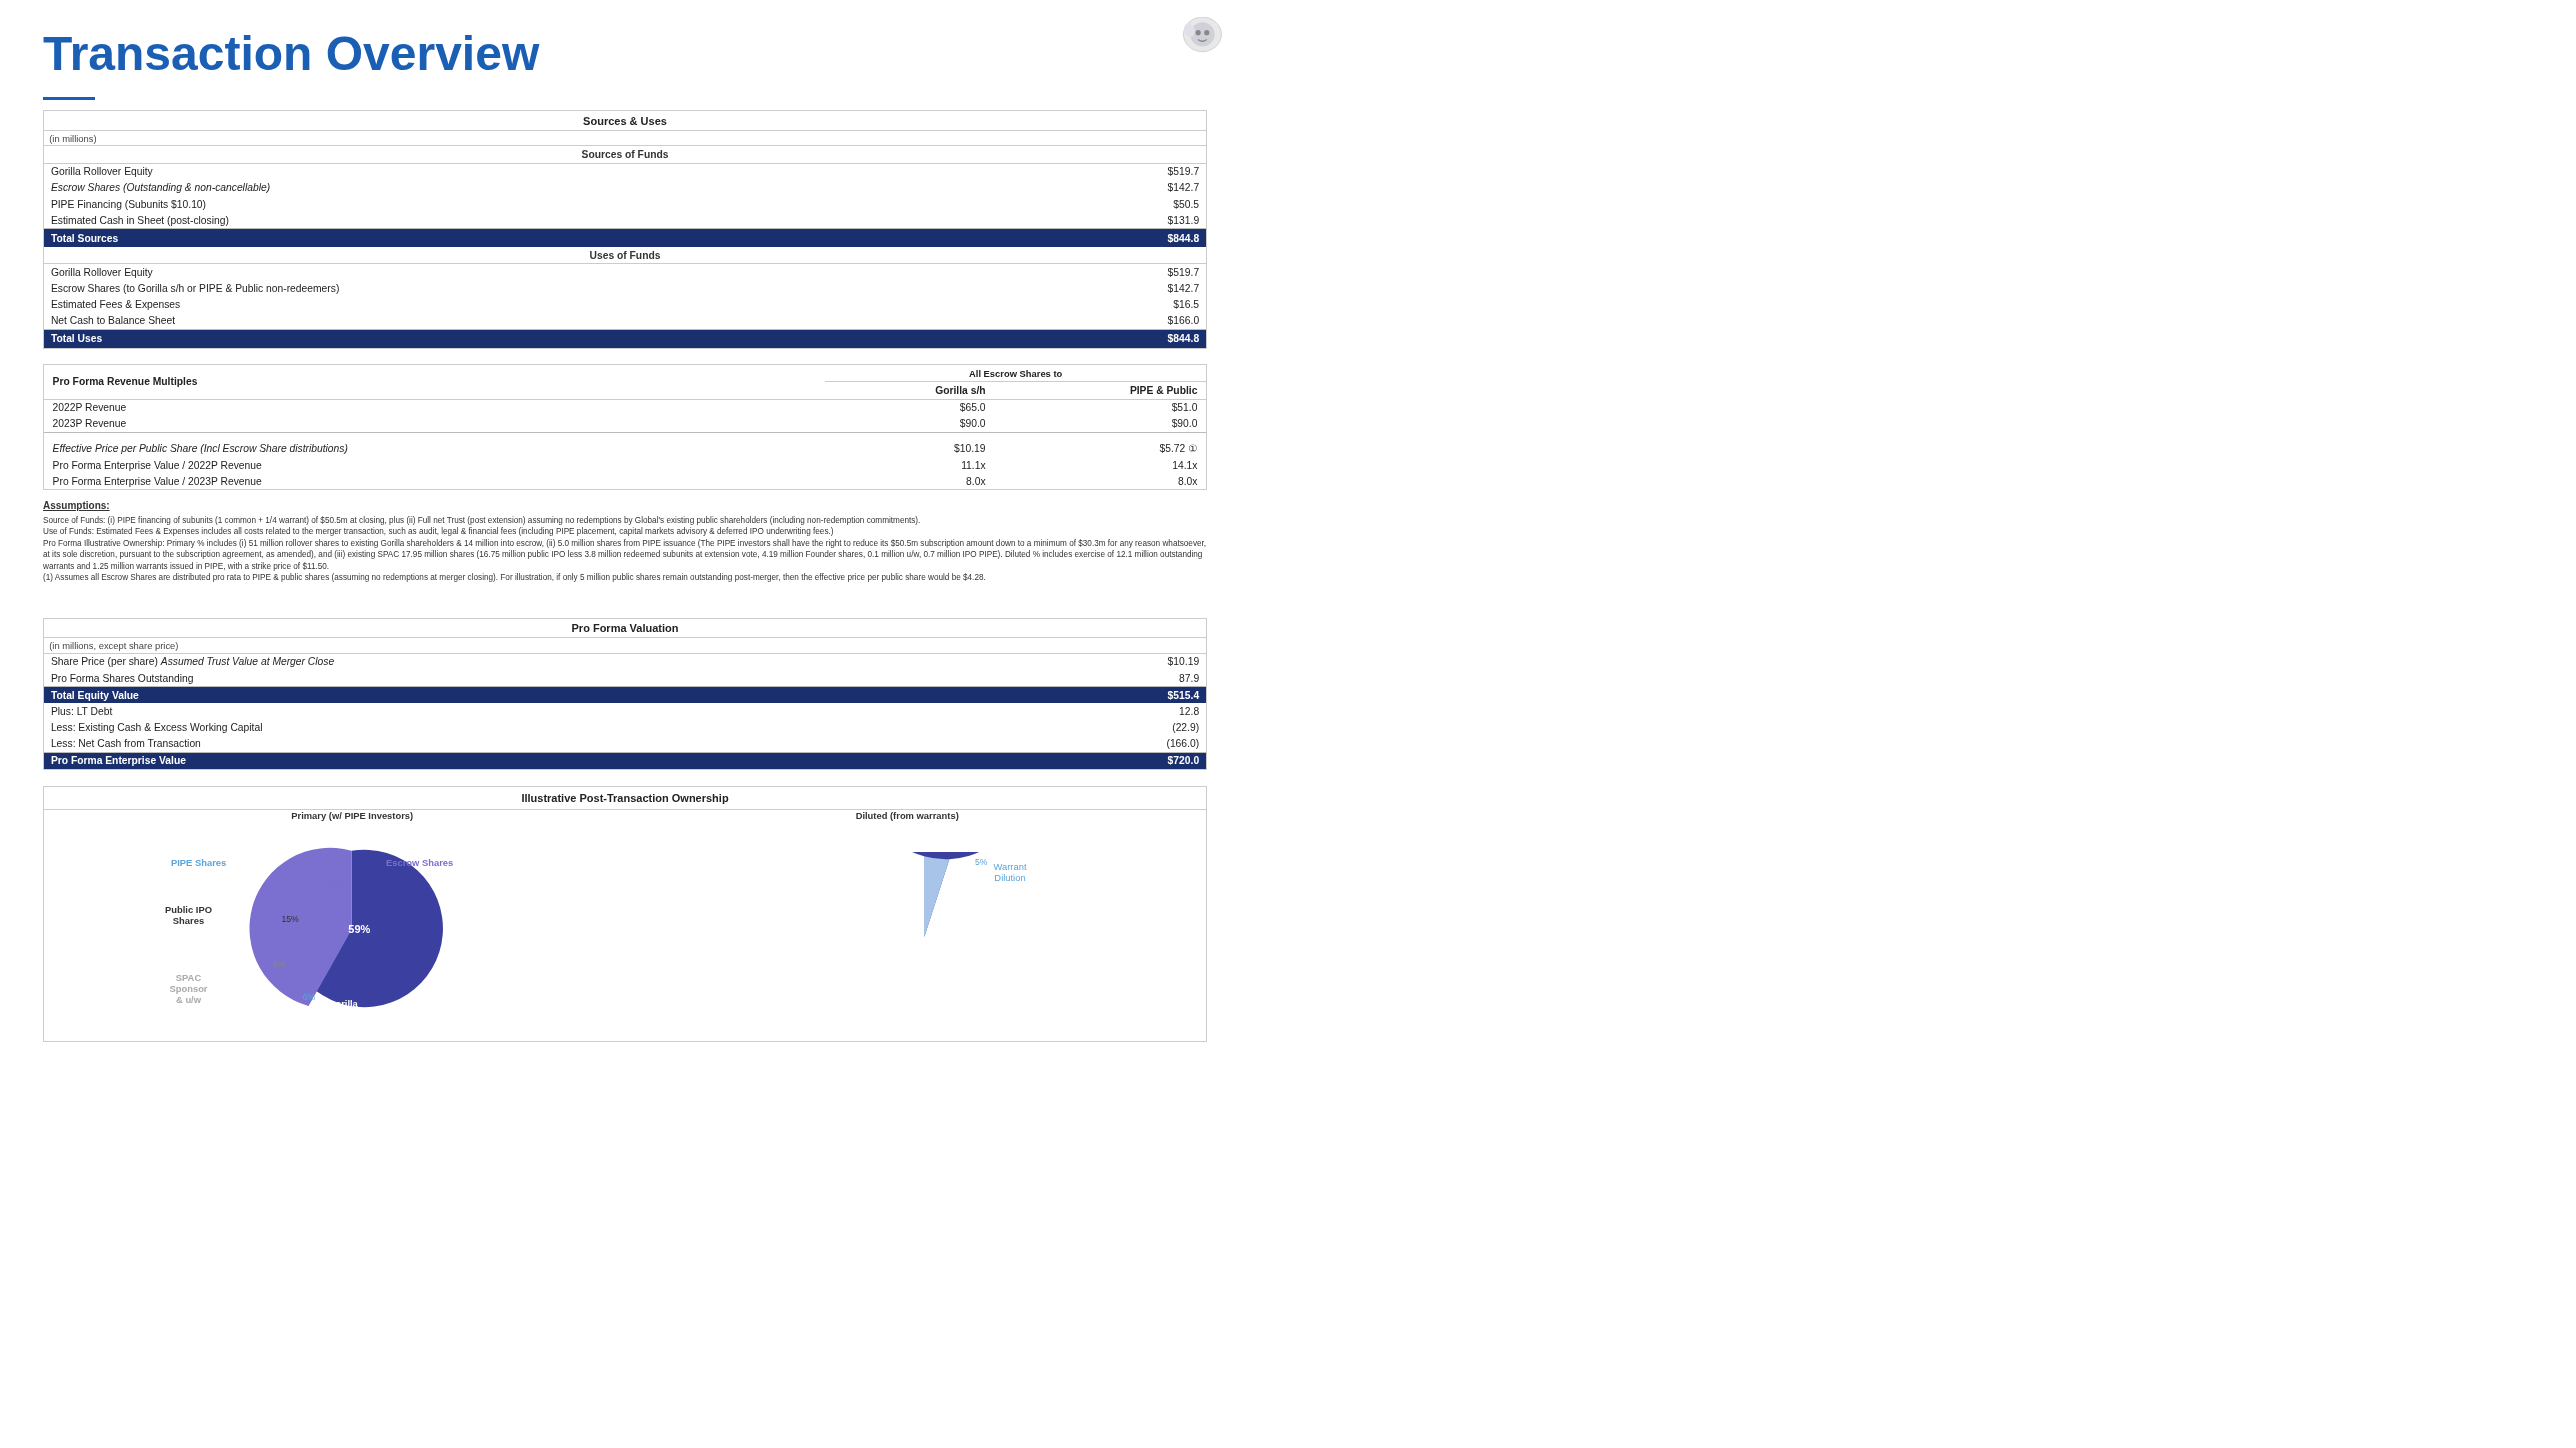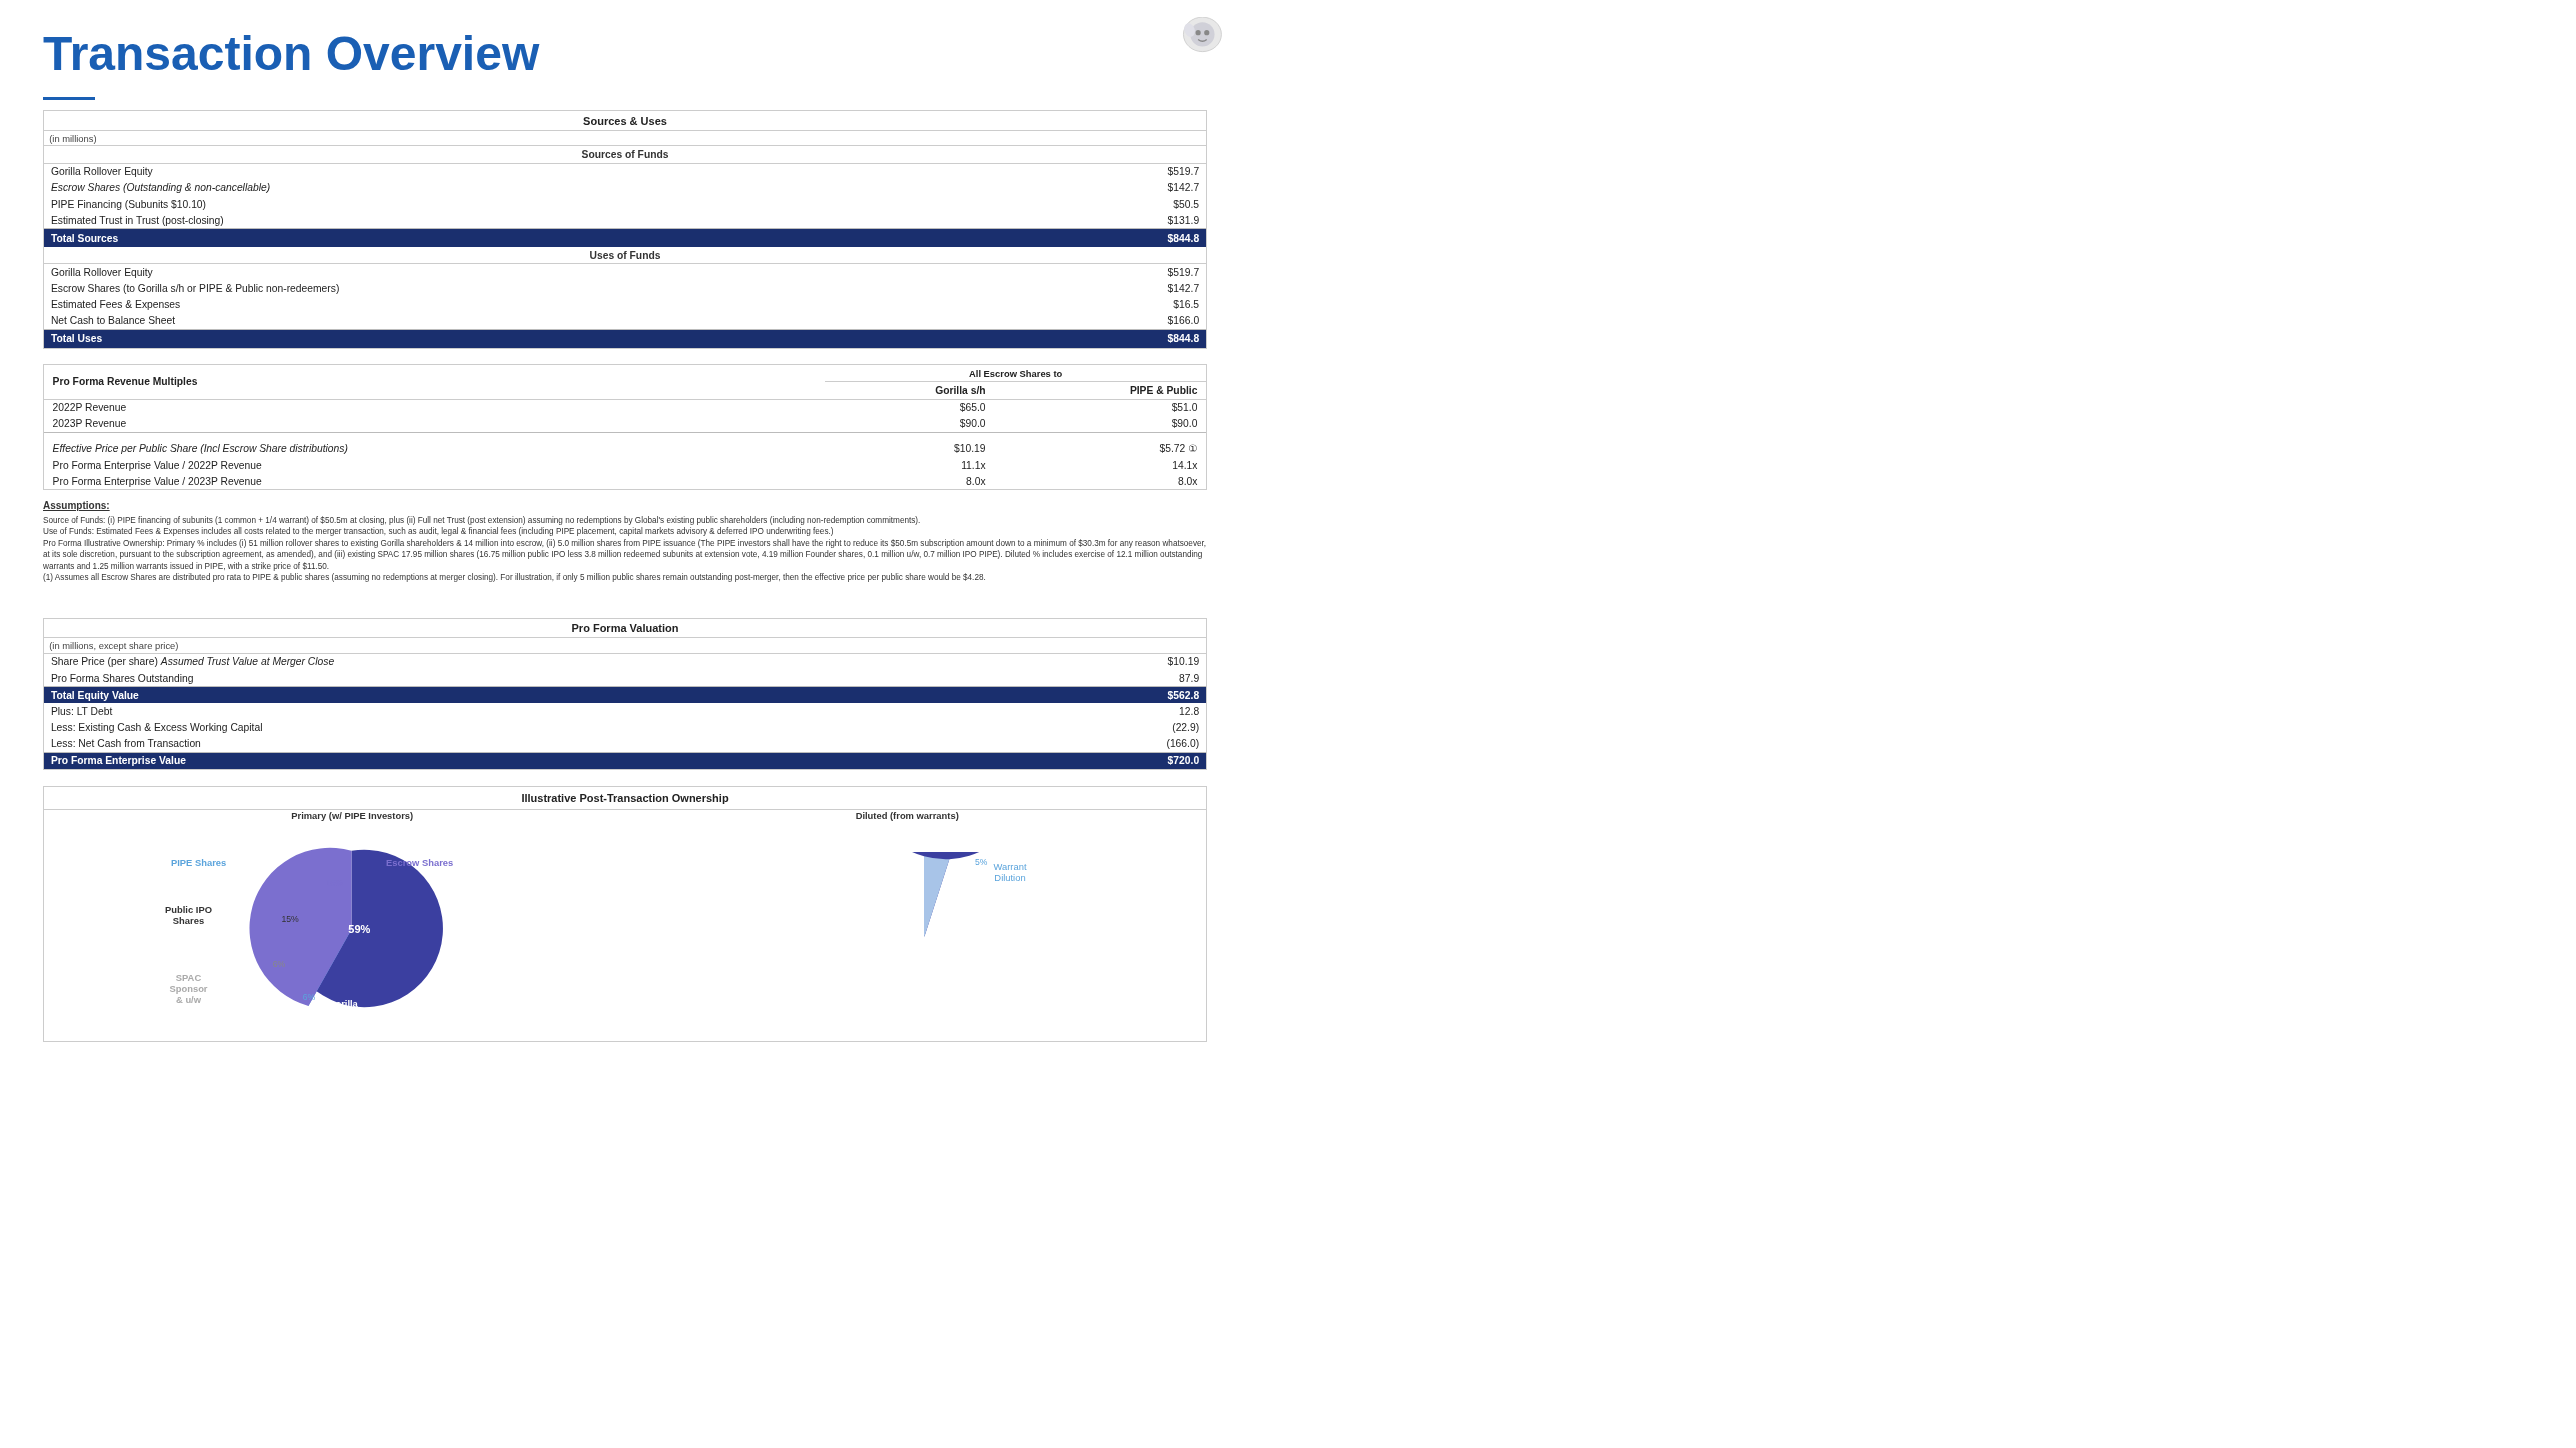--- a/index.html
+++ b/index.html
@@ -264,21 +264,21 @@
           </tr>
           <tr>
             <td><span style="font-style:italic;">Escrow Shares (Outstanding &amp; non-cancellable)</span></td>
             <td class="val">$142.7</td>
           </tr>
           <tr>
             <td>PIPE Financing (Subunits $10.10)</td>
             <td class="val">$50.5</td>
           </tr>
           <tr class="divider-row">
-            <td>Estimated Trust in Trust (post-closing)</td>
+            <td>Estimated Cash in Sheet (post-closing)</td>
             <td class="val">$131.9</td>
           </tr>
           <tr class="total-row">
             <td>Total Sources</td>
             <td class="val">$844.8</td>
           </tr>
         </tbody>
       </table>
 
       <div class="sub-section-title">Uses of Funds</div>
@@ -373,21 +373,21 @@
           <tr>
             <td>Share Price (per share) <em>Assumed Trust Value at Merger Close</em></td>
             <td class="val">$10.19</td>
           </tr>
           <tr class="divider-row">
             <td>Pro Forma Shares Outstanding</td>
             <td class="val">87.9</td>
           </tr>
           <tr class="highlight-blue">
             <td style="background: rgb(26, 47, 110); color: rgb(255, 255, 255); font-weight: 700;">Total Equity Value</td>
-            <td class="val" style="background: rgb(26, 47, 110); color: rgb(255, 255, 255); font-weight: 700;">$562.8</td>
+            <td class="val" style="background: rgb(26, 47, 110); color: rgb(255, 255, 255); font-weight: 700;">$515.4</td>
           </tr>
           <tr>
             <td>Plus: LT Debt</td>
             <td class="val">12.8</td>
           </tr>
           <tr>
             <td>Less: Existing Cash &amp; Excess Working Capital</td>
             <td class="val">(22.9)</td>
           </tr>
           <tr class="divider-row">

